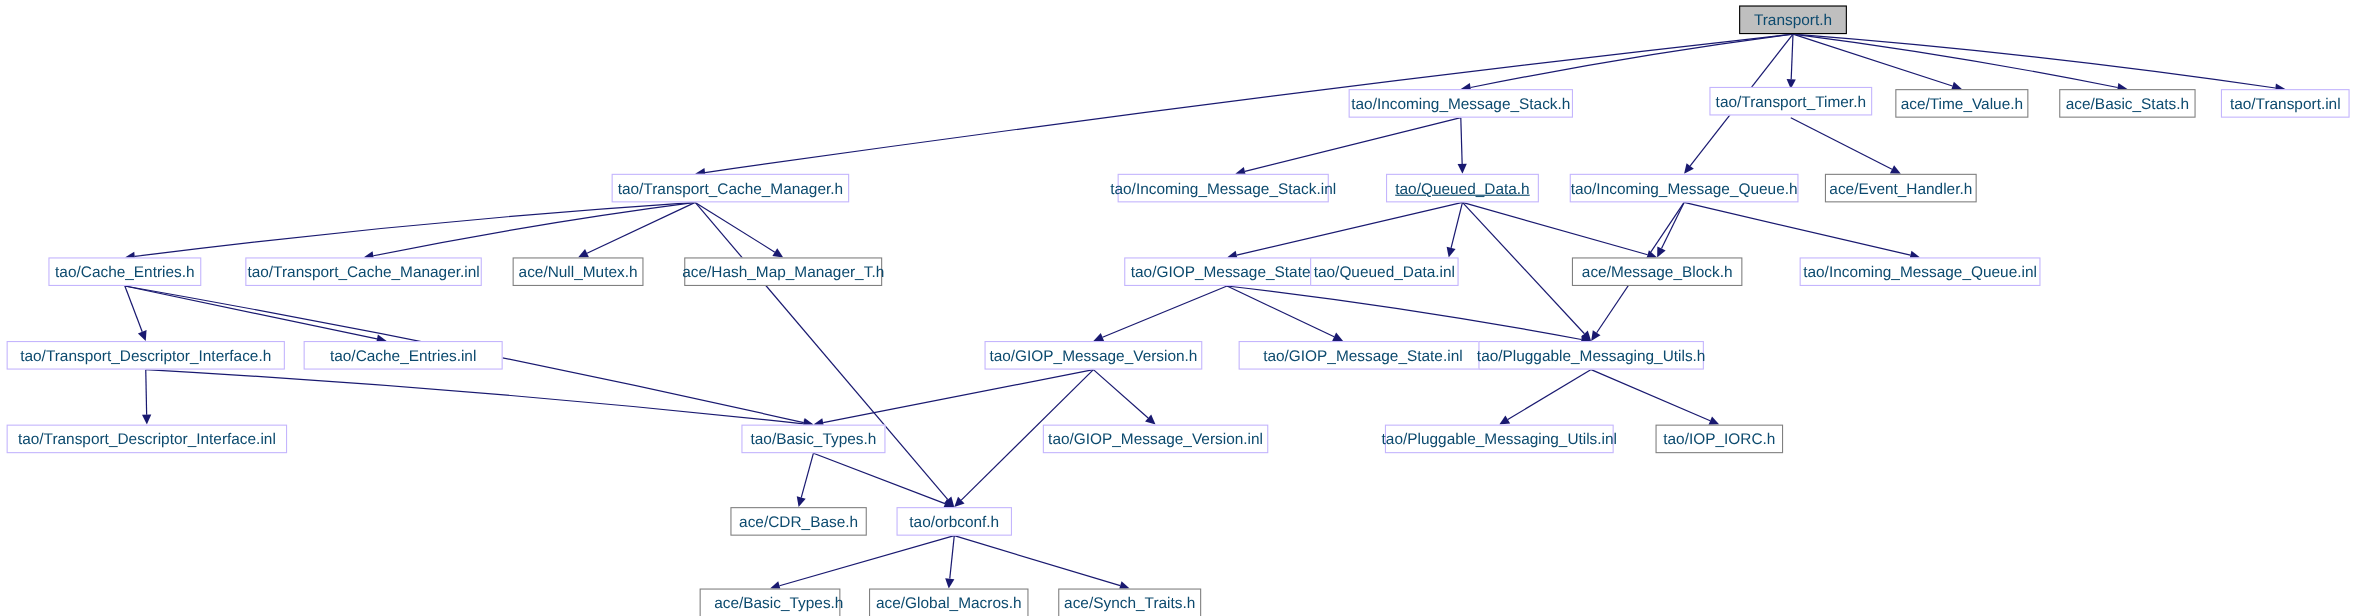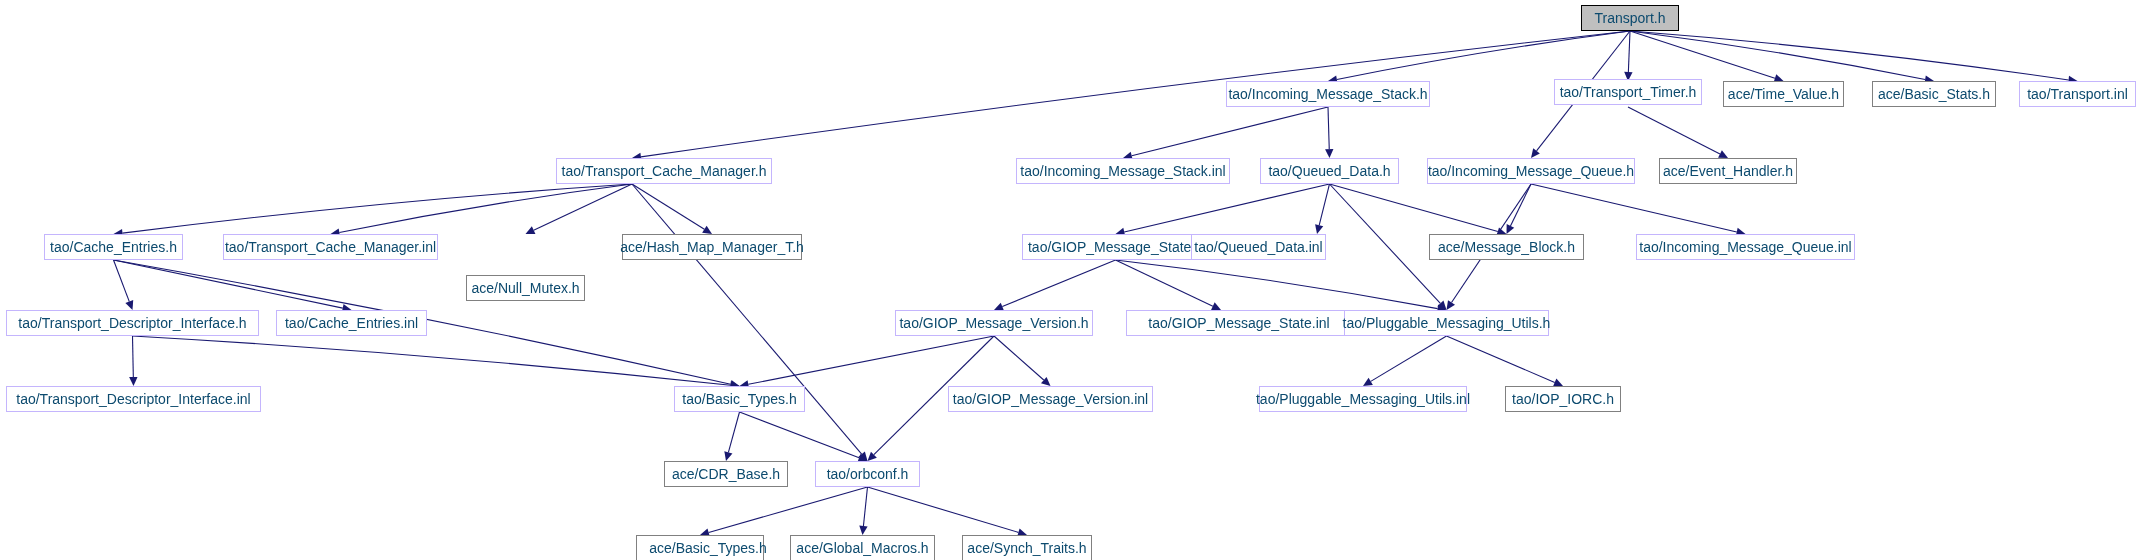--- a/index.html
+++ b/index.html
@@ -226,60 +226,60 @@
       </div>
       <div class="node ext" style="left: 1872px; top: 81px; width: 124px;">
         <span class="label">ace/Basic_Stats.h</span>
       </div>
       <div class="node tao" style="left: 2019px; top: 81px; width: 117px;">
         <span class="label">tao/Transport.inl</span>
       </div>
       <div class="node tao" style="left: 556px; top: 158px; width: 216px;">
         <span class="label">tao/Transport_Cache_Manager.h</span>
       </div>
-      <div class="node tao" style="left: 1016px; top: 158px; width: 214px;">
+      <div class="node tao" style="left: 1016px; top: 158px; width: 192px;">
         <span class="label">tao/Incoming_Message_Stack.inl</span>
       </div>
-      <div class="node tao" style="left: 1260px; top: 158px; width: 139px;">
+      <div class="node tao" style="left: 1260px; top: 158px; width: 139px; text-decoration: underline;">
         <span class="label">tao/Queued_Data.h</span>
       </div>
       <div class="node tao" style="left: 1427px; top: 158px; width: 208px;">
         <span class="label">tao/Incoming_Message_Queue.h</span>
       </div>
       <div class="node ext" style="left: 1659px; top: 158px; width: 138px;">
         <span class="label">ace/Event_Handler.h</span>
       </div>
       <div class="node tao" style="left: 44px; top: 234px; width: 139px;">
         <span class="label">tao/Cache_Entries.h</span>
       </div>
       <div class="node tao" style="left: 223px; top: 234px; width: 215px;">
         <span class="label">tao/Transport_Cache_Manager.inl</span>
       </div>
-      <div class="node ext" style="left: 466px; top: 234px; width: 119px; margin-top: 41px;">
+      <div class="node ext" style="left: 466px; top: 234px; width: 119px;">
         <span class="label">ace/Null_Mutex.h</span>
       </div>
       <div class="node ext" style="left: 622px; top: 234px; width: 180px;">
         <span class="label">ace/Hash_Map_Manager_T.h</span>
       </div>
       <div class="node tao" style="left: 1022px; top: 234px; width: 187px;">
         <span class="label">tao/GIOP_Message_State.h</span>
       </div>
       <div class="node tao" style="left: 1191px; top: 234px; width: 135px;">
         <span class="label">tao/Queued_Data.inl</span>
       </div>
       <div class="node ext" style="left: 1429px; top: 234px; width: 155px;">
         <span class="label">ace/Message_Block.h</span>
       </div>
       <div class="node tao" style="left: 1636px; top: 234px; width: 219px;">
         <span class="label">tao/Incoming_Message_Queue.inl</span>
       </div>
       <div class="node tao" style="left: 6px; top: 310px; width: 253px;">
         <span class="label">tao/Transport_Descriptor_Interface.h</span>
       </div>
-      <div class="node tao" style="left: 276px; top: 310px; width: 151px;">
+      <div class="node tao" style="left: 276px; top: 310px; width: 181px;">
         <span class="label">tao/Cache_Entries.inl</span>
       </div>
       <div class="node tao" style="left: 895px; top: 310px; width: 198px;">
         <span class="label">tao/GIOP_Message_Version.h</span>
       </div>
       <div class="node tao" style="left: 1126px; top: 310px; width: 226px;">
         <span class="label">tao/GIOP_Message_State.inl</span>
       </div>
       <div class="node tao" style="left: 1344px; top: 310px; width: 205px;">
         <span class="label">tao/Pluggable_Messaging_Utils.h</span>

